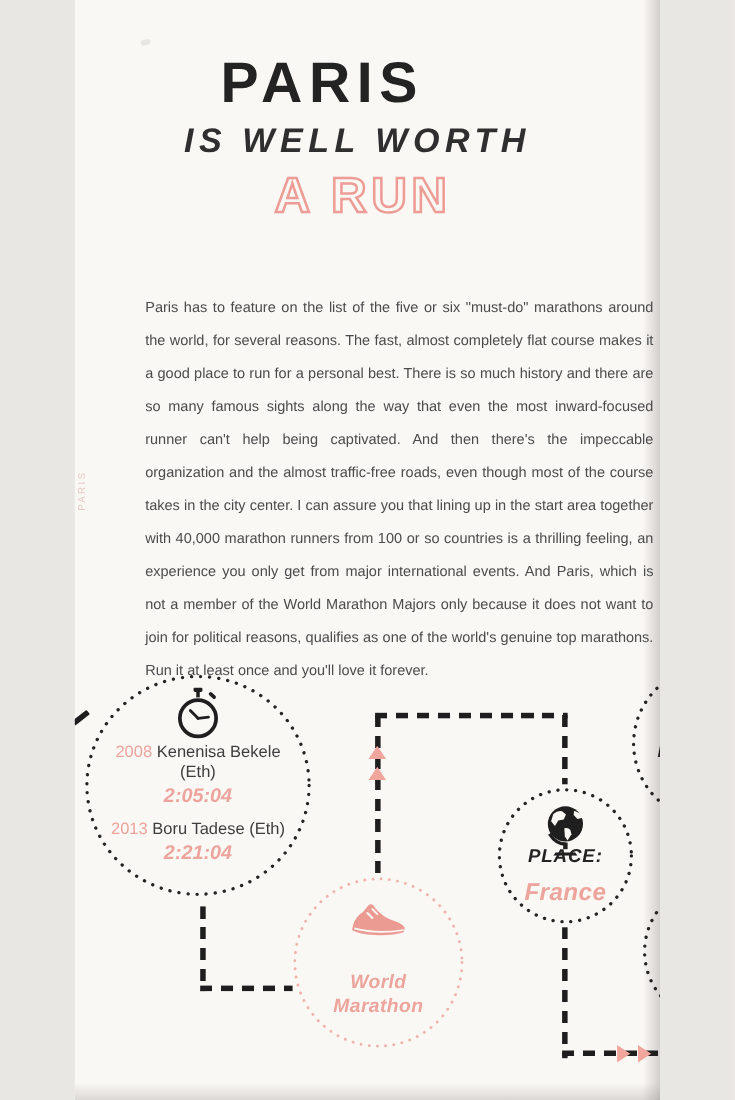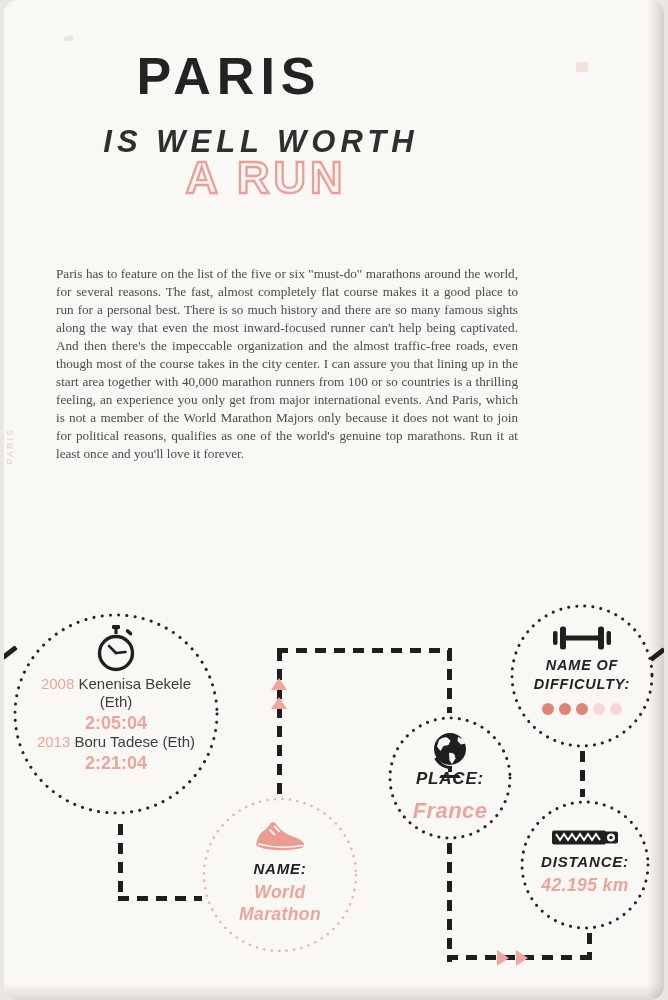--- a/index.html
+++ b/index.html
@@ -1,64 +1,64 @@
 <!DOCTYPE html>
 <html><head>
 <meta charset="utf-8">
 <style>
   html,body { margin:0; padding:0; background:#e9e7e4; }
   .page {
-    position:relative; width:660px; height:1000px; margin:0 auto;
+    position:relative; width:532px; height:1000px; margin:0 auto;
     background:#faf8f5; overflow:hidden;
-    font-family:"Liberation Sans", sans-serif; color:#2b2b2b;border-radius:14px;
+    font-family:"Liberation Sans", sans-serif; color:#2b2b2b;
   }
   
   .edge-right { position:absolute; top:0; right:0; width:16px; height:100%;
     background:linear-gradient(to right, rgba(120,112,106,0), rgba(110,102,98,0.28)); pointer-events:none;}
   .edge-bottom { position:absolute; left:0; bottom:0; width:100%; height:16px;
     background:linear-gradient(to bottom, rgba(120,112,106,0), rgba(110,102,98,0.22)); pointer-events:none;}
   .mark-pink-sq { position:absolute; left:572px; top:62px; width:12px; height:10px;
     background:rgba(238,157,150,0.28); }
   .mark-gray { position:absolute; left:60px; top:36px; width:9px; height:5px;
     background:rgba(0,0,0,0.07); transform:rotate(-12deg); border-radius:2px;}
   .stub { position:absolute; width:17px; height:5px; background:#1e1e1e; border-radius:1px; }
   .stub-left { left:-3px; top:650px; transform:rotate(-38deg); }
   .stub-right { left:645px; top:652px; transform:rotate(-38deg); }
   
   .t1 { position:absolute; left:95px; top:50px; width:260px; text-align:center;
     font-size:52px; font-weight:800; letter-spacing:6px; color:#232323; line-height:1; }
   .t2 { position:absolute; left:77px; top:112px; width:360px; text-align:center;
-    font-size:31px; font-weight:700; font-style:italic; letter-spacing:5px; color:#2f2f2f; line-height:1;margin-top:14px; }
+    font-size:31px; font-weight:700; font-style:italic; letter-spacing:5px; color:#2f2f2f; line-height:1; }
   .t3 { position:absolute; left:132px; top:155px; width:260px; text-align:center;
     font-size:45px; font-weight:800; letter-spacing:4px; line-height:1; color:#ee9d96; }
   @supports (-webkit-text-stroke: 1px black) {
     .t3 { color:rgba(250,248,245,0.05); -webkit-text-stroke:2.3px #ee9d96; }
   }
   .margin-label { position:absolute; left:1px; top:428px; writing-mode:vertical-rl;
     transform:rotate(180deg); font-size:9px; letter-spacing:2px; color:#dcaaa3; opacity:.6; }
   
-  .article { position:absolute; left:52px; top:265px; width:462px;
-    font-family:Liberation Serif, serif;
-    font-size:13.2px; line-height:18px; color:#4b4b4b; text-align:justify; letter-spacing:0; }
+  .article { position:absolute; left:64px; top:265px; width:462px;
+    font-family:Liberation Sans, sans-serif;
+    font-size:13.2px; line-height:30px; color:#4b4b4b; text-align:justify; letter-spacing:0; }
   .sidebar { position:absolute; left:533px; top:266px; width:122px;
     font-size:11.3px; line-height:16.3px; color:#bb8e89; }
   .sidebar .cap + .cap { margin-top:23px; }
   
   .circle { position:absolute; }
   .ring { position:absolute; left:0; top:0; }
   .c-content { position:absolute; text-align:center; }
   .lab { font-style:italic; font-weight:700; color:#232323; letter-spacing:0.8px; }
   .pinkval { color:#eda49d; font-style:italic; font-weight:700; letter-spacing:0.4px; }
   .records { left:7px; top:611px; width:210px; height:206px; }
   .rec-icon { left:0; right:0; top:14px; }
   .rec-block { left:25px; top:64px; width:160px; }
   .record-name { font-size:15px; line-height:18px; color:#3d3d3d; }
   .pink-year { color:#eda49d; }
-  .record-time { font-size:18px; line-height:20px; margin-top:2px; color:#eda49d; font-weight:700; }
-  .record + .record { margin-top:0; }
+  .record-time { font-size:18px; line-height:20px; margin-top:2px; color:#eda49d; font-style:italic; font-weight:700; }
+  .record + .record { margin-top:12px; }
   .namec { left:197px; top:796px; width:158px; height:158px; }
   .shoe-icon { left:0; right:0; top:22px; }
   .name-lab { left:0; right:0; top:64px; font-size:15px; }
   .name-val { left:24px; top:85px; width:110px; font-size:17.5px; line-height:22px; }
   .placec { left:383px; top:715px; width:126px; height:126px; }
   .globe-icon { left:0; right:0; top:15px; }
   .place-lab { left:0; right:0; top:54px; font-size:17px; }
   .place-val { left:0; right:0; top:83px; font-size:22px; }
   .diffc { left:505px; top:603px; width:146px; height:146px; }
   .dumb-icon { left:0; right:0; top:22px; }
@@ -160,21 +160,20 @@
     <svg class="ring" width="158" height="158">
       <circle cx="79" cy="79" r="76" fill="none" stroke="#efb3ac" stroke-width="2.6" stroke-dasharray="0.1 7.4" stroke-linecap="round"></circle>
     </svg>
     <div class="c-content shoe-icon">
       <svg width="52" height="34" viewBox="0 0 52 34">
         <path d="M3,23 Q5,15 12,11 L17,5 Q19,3 21.5,5 L23,7.5 Q30,16 40,19 Q48,21.5 50,25.5 L49,29.5 Q38,33 22,32 Q9,31.5 2,27.5 Z" fill="#ec9b93"></path>
         <path d="M16,12 l4.5,4.5 M20.5,8.5 l4.5,4.5" stroke="#faf8f5" stroke-width="1.8" stroke-linecap="round" fill="none"></path>
         <path d="M4,26 q21,5.5 45,1.5" stroke="#faf8f5" stroke-width="1.5" fill="none"></path>
       </svg>
     </div>
-    <div class="c-content lab name-lab">NAME:</div>
     <div class="c-content pinkval name-val">World Marathon</div>
   </div>
 
   <div class="circle placec">
     <svg class="ring" width="126" height="126">
       <circle cx="63" cy="63" r="60" fill="none" stroke="#232323" stroke-width="3" stroke-dasharray="0.1 8" stroke-linecap="round"></circle>
     </svg>
     <div class="c-content globe-icon">
       <svg width="42" height="48" viewBox="0 0 42 48">
         <circle cx="21" cy="19" r="16" fill="#1f1f1f"></circle>

